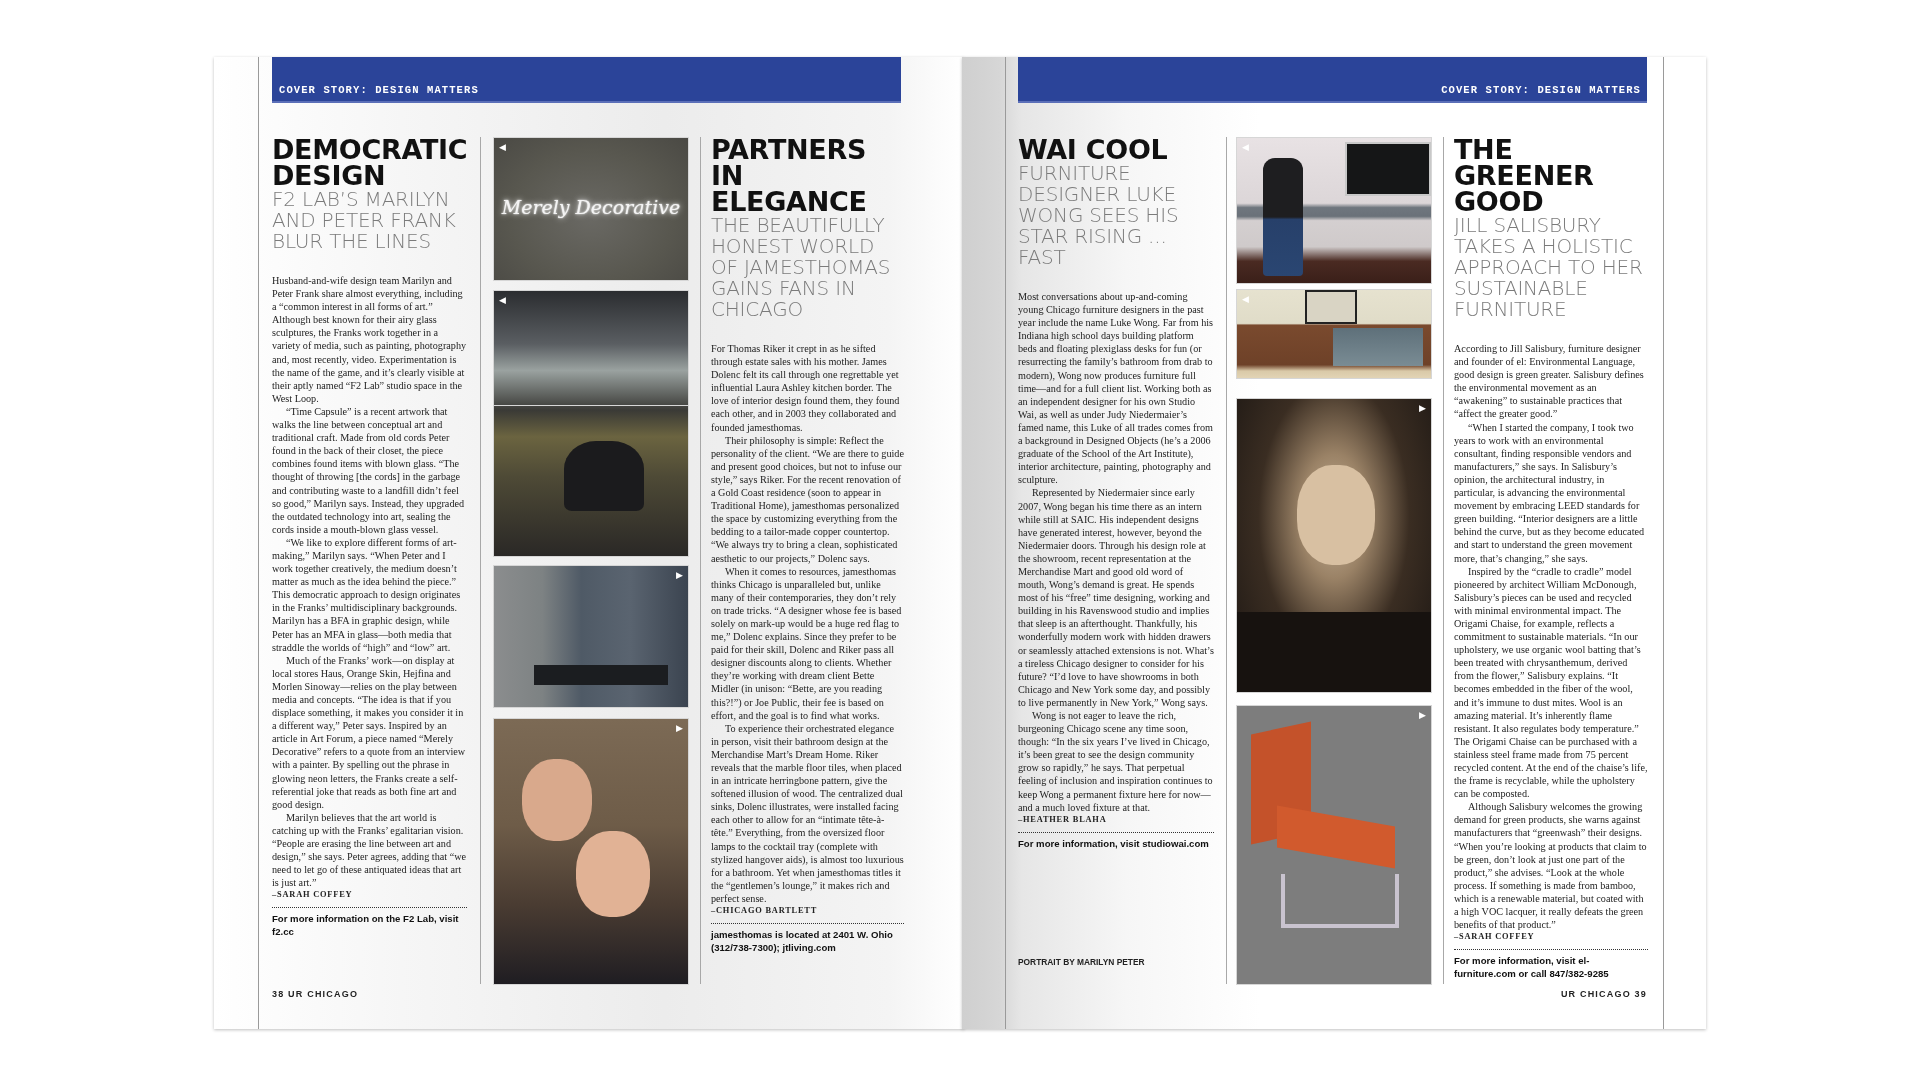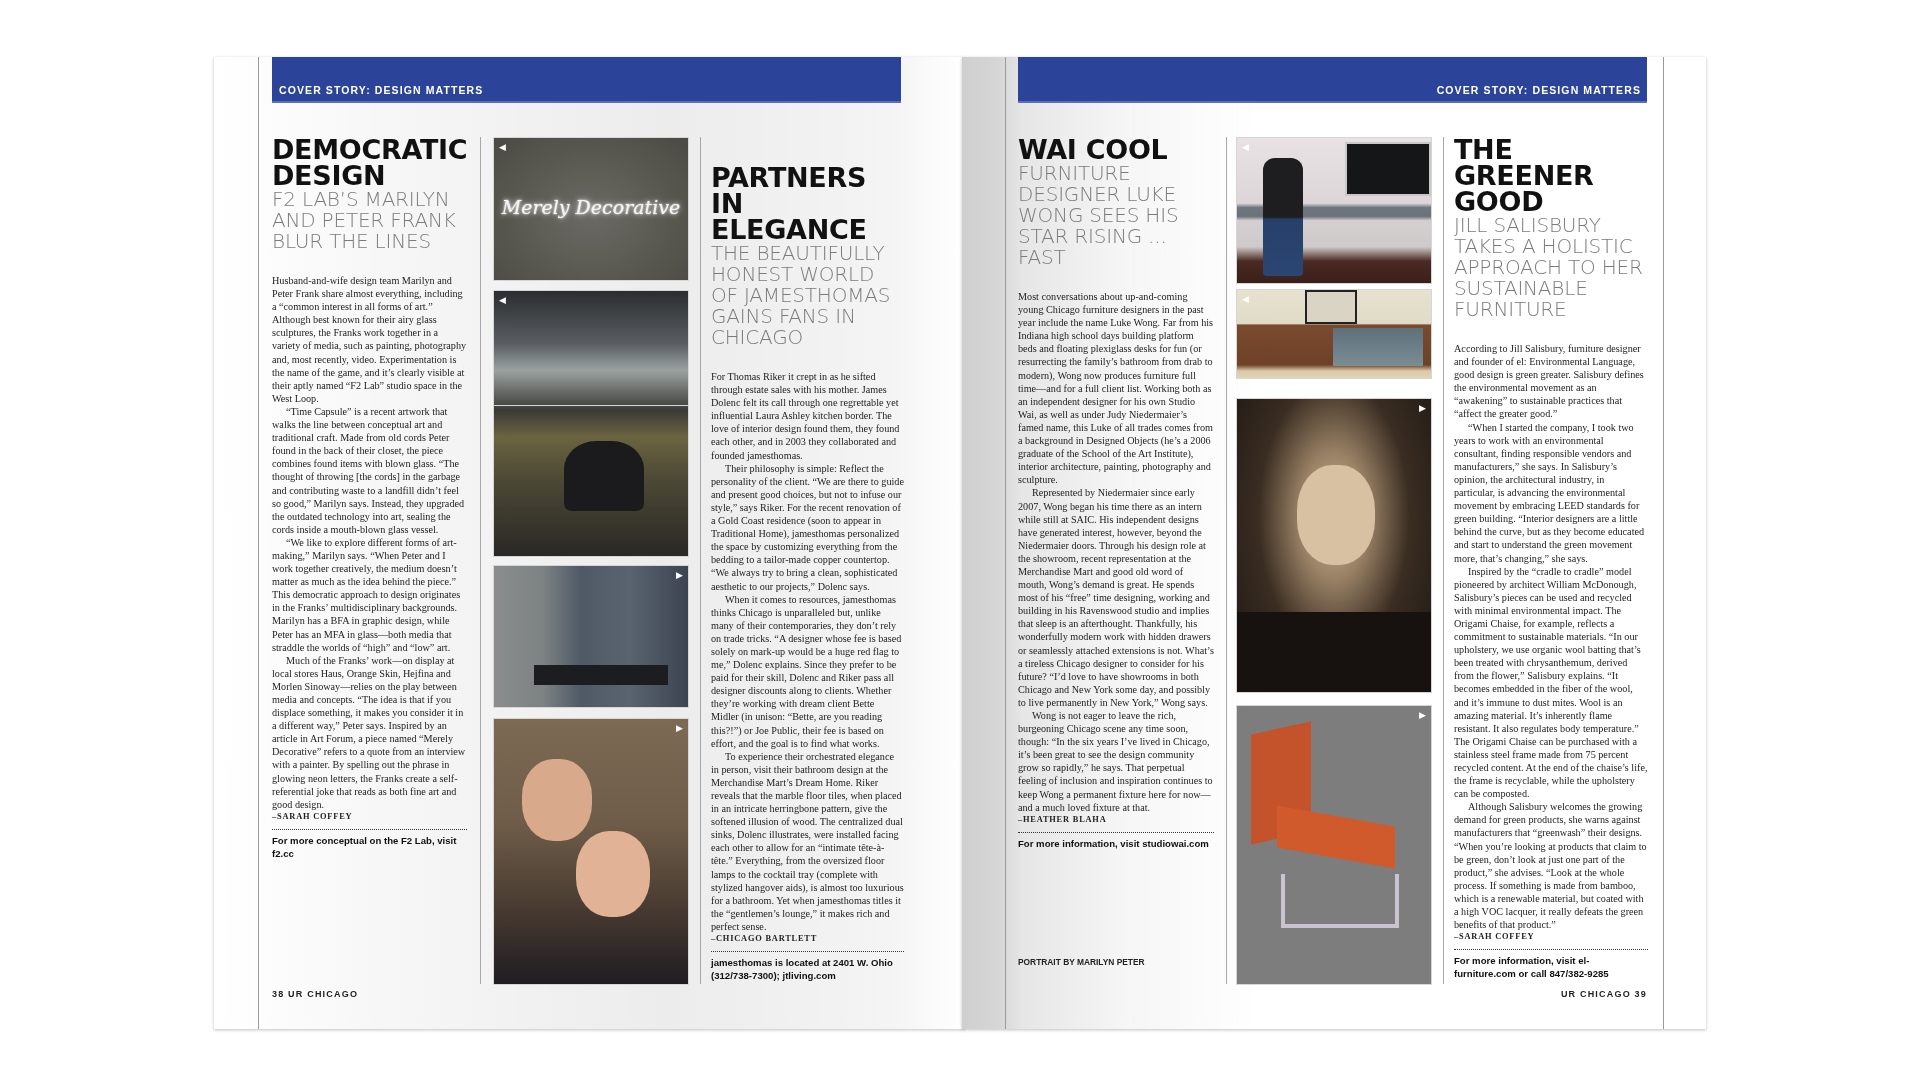--- a/index.html
+++ b/index.html
@@ -3,21 +3,21 @@
 <meta charset="utf-8">
 <style>
   html, body { margin:0; padding:0; }
   body { width:1920px; height:1081px; background:#ffffff; position:relative; overflow:hidden; font-family:"Liberation Serif", serif; }
   .page { position:absolute; top:57px; height:972px; background:#fff; box-shadow:0 1px 3px rgba(0,0,0,0.25); overflow:hidden; }
   .page.left { left:214px; width:750px; background:linear-gradient(90deg,#ffffff 0%,#f6f6f6 25%,#ececec 60%,#f4f4f4 90%,#ffffff 100%); }
   .page.right { left:962px; width:744px; background:linear-gradient(90deg,#cfcfcf 0%,#d6d6d6 5%,#e6e6e6 8%,#f6f6f6 22%,#ffffff 40%,#ffffff 100%); }
   .gutter-shadow { position:absolute; left:962px; top:57px; width:44px; height:972px; background:linear-gradient(90deg,#c9c9c9,#d4d4d4 70%,#dcdcdc); }
   .margin-line { position:absolute; top:0; bottom:0; width:1px; background:#9a9a9a; }
   .band { position:absolute; top:0; height:44px; background:#2b4499; border-bottom:2px solid #5b6fb8; }
-  .band span { position:absolute; bottom:5px; color:#fff; font-family:Liberation Sans, sans-serif; font-weight:bold; font-size:10.5px; letter-spacing:1.1px; }
+  .band span { position:absolute; bottom:5px; color:#fff; font-family:Liberation Mono, monospace; font-weight:bold; font-size:10.5px; letter-spacing:1.1px; }
   .col { position:absolute; }
   .title { font-family:"DejaVu Sans", sans-serif; font-weight:bold; font-size:27px; line-height:26px; color:#111; letter-spacing:-0.3px; text-transform:uppercase; }
   .deck { font-family:"DejaVu Sans", sans-serif; font-weight:200; font-size:20px; line-height:21px; color:#7b7b7b; text-transform:uppercase; letter-spacing:-0.2px; }
   .body { font-family:"Liberation Serif", serif; font-size:10.2px; line-height:13.1px; color:#222; margin-top:22px; }
   .body p { margin:0; text-indent:14px; }
   .body p:first-child { text-indent:0; }
   .byline { font-family:"Liberation Serif", serif; font-size:8.4px; font-weight:bold; letter-spacing:0.8px; color:#222; margin-top:1px; }
   .dots { border-top:1px dotted #333; margin:8px 0 4px; }
   .info { font-family:"Liberation Sans", sans-serif; font-size:9.6px; line-height:13px; color:#111; font-weight:bold; }
   .divider { position:absolute; width:1px; background:#a8a8a8; }
@@ -36,24 +36,25 @@
   </div>
 
   <div class="col" style="left:58px; top:80px; width:195px;">
     <div class="title">DEMOCRATIC DESIGN</div>
     <div class="deck">F2 LAB’S MARILYN AND PETER FRANK BLUR THE LINES</div>
     <div class="body">
       <p>Husband-and-wife design team Marilyn and Peter Frank share almost everything, including a “common interest in all forms of art.” Although best known for their airy glass sculptures, the Franks work together in a variety of media, such as painting, photography and, most recently, video. Experimentation is the name of the game, and it’s clearly visible at their aptly named “F2 Lab” studio space in the West Loop.</p>
       <p>“Time Capsule” is a recent artwork that walks the line between conceptual art and traditional craft. Made from old cords Peter found in the back of their closet, the piece combines found items with blown glass. “The thought of throwing [the cords] in the garbage and contributing waste to a landfill didn’t feel so good,” Marilyn says. Instead, they upgraded the outdated technology into art, sealing the cords inside a mouth-blown glass vessel.</p>
       <p>“We like to explore different forms of art-making,” Marilyn says. “When Peter and I work together creatively, the medium doesn’t matter as much as the idea behind the piece.” This democratic approach to design originates in the Franks’ multidisciplinary backgrounds. Marilyn has a BFA in graphic design, while Peter has an MFA in glass—both media that straddle the worlds of “high” and “low” art.</p>
       <p>Much of the Franks’ work—on display at local stores Haus, Orange Skin, Hejfina and Morlen Sinoway—relies on the play between media and concepts. “The idea is that if you displace something, it makes you consider it in a different way,” Peter says. Inspired by an article in Art Forum, a piece named “Merely Decorative” refers to a quote from an interview with a painter. By spelling out the phrase in glowing neon letters, the Franks create a self-referential joke that reads as both fine art and good design.</p>
+      <p>Marilyn believes that the art world is catching up with the Franks’ egalitarian vision. “People are erasing the line between art and design,” she says. Peter agrees, adding that “we need to let go of these antiquated ideas that art is just art.”</p>
     </div>
     <div class="byline">–SARAH COFFEY</div>
     <div class="dots"></div>
-    <div class="info">For more conceptual on the F2 Lab, visit f2.cc</div>
+    <div class="info">For more information on the F2 Lab, visit f2.cc</div>
   </div>
 
   <div class="divider" style="left:266px; top:80px; height:847px;"></div>
 
   <div class="img" style="left:279px; top:80px; width:194px; height:142px; background:radial-gradient(ellipse at 50% 55%, #6a6964 0%, #58574f 60%, #4a4944 100%);">
     <span class="arrow" style="left:5px;">◀</span>
     <div style="position:absolute; left:0; right:0; top:58px; text-align:center; font-family:'DejaVu Serif', serif; font-style:italic; color:#f4f4f4; font-size:19px; text-shadow:0 0 6px #fff, 0 0 2px #fff;">Merely Decorative</div>
   </div>
   <div class="img" style="left:279px; top:233px; width:194px; height:265px; background:linear-gradient(180deg,#2b2d30 0%,#5a5e62 20%,#9aa2a0 30%,#3a3a36 45%,#6b6440 55%,#4e4a36 70%,#2a2826 100%);">
     <span class="arrow" style="left:5px;">◀</span>
@@ -65,21 +66,21 @@
     <div style="position:absolute; left:40px; right:20px; bottom:22px; height:20px; background:#1b1d20;"></div>
   </div>
   <div class="img" style="left:279px; top:661px; width:194px; height:265px; background:linear-gradient(180deg,#7c6a55 0%,#6e5c48 40%,#4a3c32 70%,#1f1d22 100%);">
     <span class="arrow" style="right:5px;">▶</span>
     <div style="position:absolute; left:28px; top:40px; width:70px; height:82px; border-radius:45%; background:#d9a98c;"></div>
     <div style="position:absolute; left:82px; top:112px; width:74px; height:86px; border-radius:45%; background:#e1b295;"></div>
   </div>
 
   <div class="divider" style="left:486px; top:80px; height:847px;"></div>
 
-  <div class="col" style="left:497px; top:80px; width:193px;margin-top:28px;">
+  <div class="col" style="left:497px; top:80px; width:193px;">
     <div class="title">PARTNERS IN ELEGANCE</div>
     <div class="deck">THE BEAUTIFULLY HONEST WORLD OF JAMESTHOMAS GAINS FANS IN CHICAGO</div>
     <div class="body">
       <p>For Thomas Riker it crept in as he sifted through estate sales with his mother. James Dolenc felt its call through one regrettable yet influential Laura Ashley kitchen border. The love of interior design found them, they found each other, and in 2003 they collaborated and founded jamesthomas.</p>
       <p>Their philosophy is simple: Reflect the personality of the client. “We are there to guide and present good choices, but not to infuse our style,” says Riker. For the recent renovation of a Gold Coast residence (soon to appear in Traditional Home), jamesthomas personalized the space by customizing everything from the bedding to a tailor-made copper countertop. “We always try to bring a clean, sophisticated aesthetic to our projects,” Dolenc says.</p>
       <p>When it comes to resources, jamesthomas thinks Chicago is unparalleled but, unlike many of their contemporaries, they don’t rely on trade tricks. “A designer whose fee is based solely on mark-up would be a huge red flag to me,” Dolenc explains. Since they prefer to be paid for their skill, Dolenc and Riker pass all designer discounts along to clients. Whether they’re working with dream client Bette Midler (in unison: “Bette, are you reading this?!”) or Joe Public, their fee is based on effort, and the goal is to find what works.</p>
       <p>To experience their orchestrated elegance in person, visit their bathroom design at the Merchandise Mart’s Dream Home. Riker reveals that the marble floor tiles, when placed in an intricate herringbone pattern, give the softened illusion of wood. The centralized dual sinks, Dolenc illustrates, were installed facing each other to allow for an “intimate tête-à-tête.” Everything, from the oversized floor lamps to the cocktail tray (complete with stylized hangover aids), is almost too luxurious for a bathroom. Yet when jamesthomas titles it the “gentlemen’s lounge,” it makes rich and perfect sense.</p>
     </div>
     <div class="byline">–CHICAGO BARTLETT</div>
     <div class="dots"></div>

